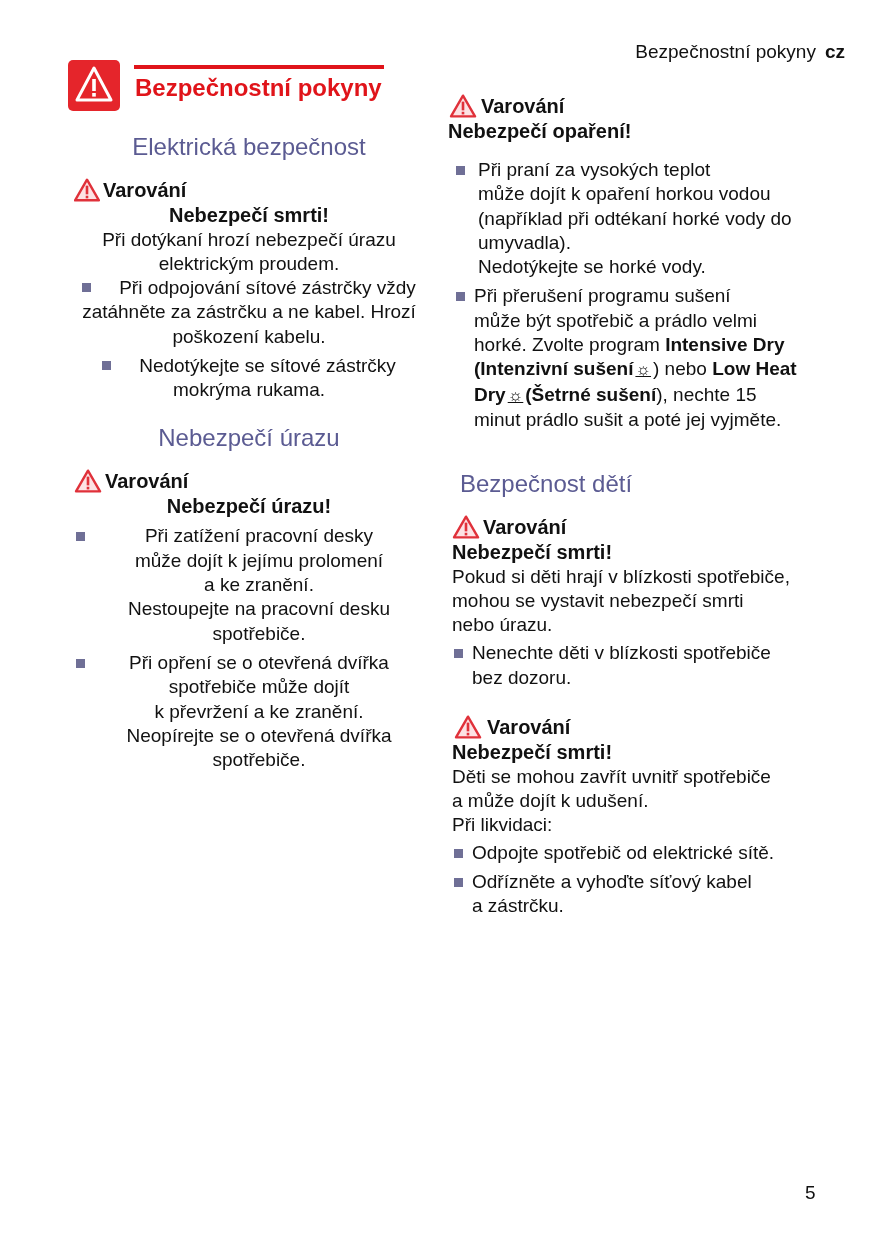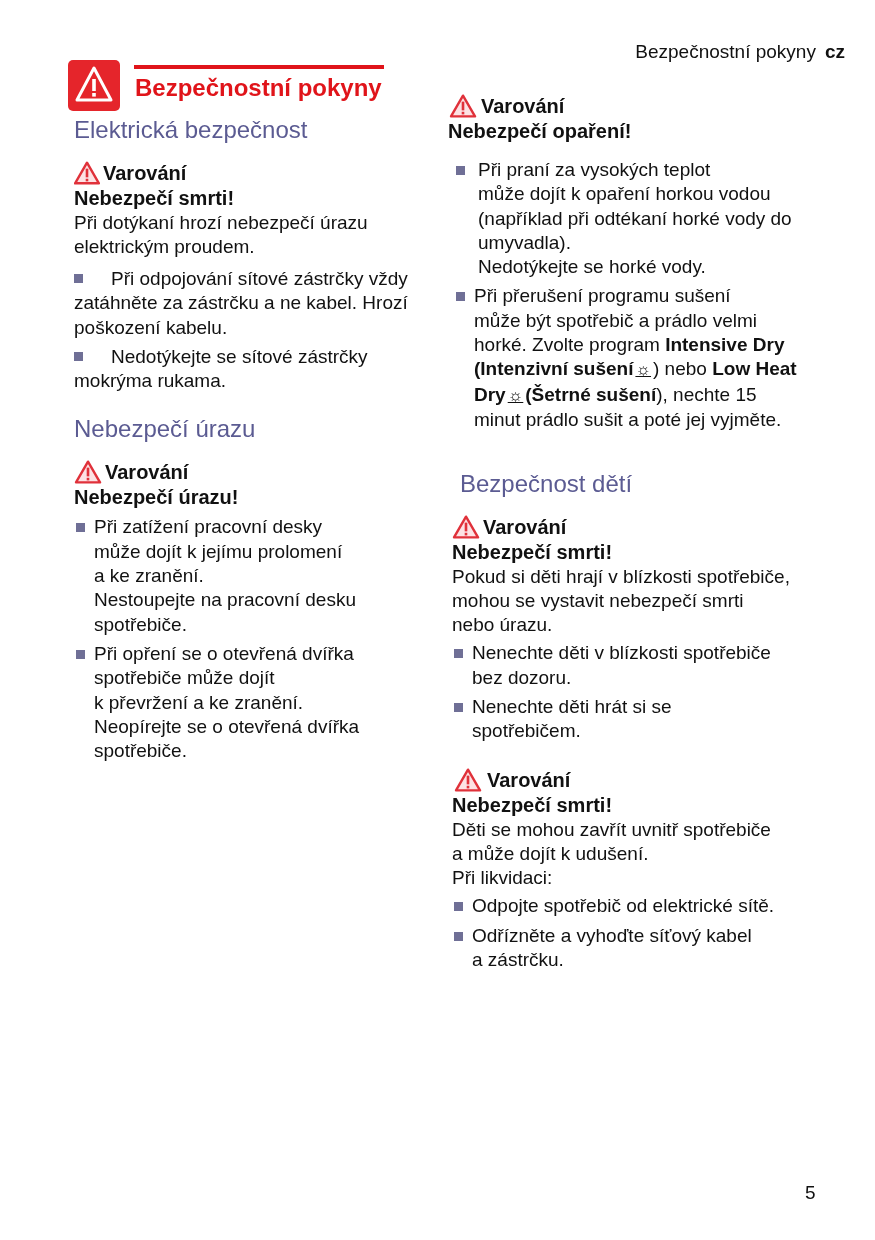--- a/index.html
+++ b/index.html
@@ -23,21 +23,21 @@
   .chapter .big-icon svg { position: absolute; left: 6px; top: 5px; }
   .chapter .rule {
     position: absolute; left: 66px; top: 5px; width: 250px; height: 4px; background: #e0141a;
   }
   .chapter .title {
     position: absolute; left: 67px; top: 14px; font-size: 24px; font-weight: bold; color: #e0141a;
     white-space: nowrap;
   }
 
   .col { position: absolute; }
-  .col-left { left: 74px; top: 113px; width: 350px; }
+  .col-left { left: 74px; top: 130px; width: 350px; text-align: center; }
   .col-right { left: 448px; top: 94px; width: 395px; }
 
   .section-heading {
     font-size: 24px; color: #5b5b92; margin: 0; font-weight: normal; line-height: 34px;
   }
   .warn-title {
     display: flex; align-items: center; font-size: 20px; font-weight: bold; line-height: 24px;
   }
   .warn-title svg { margin-right: 3px; }
   .hazard { font-size: 20px; font-weight: bold; line-height: 26px; }
@@ -90,21 +90,21 @@
   <h2 class="section-heading">Elektrická bezpečnost</h2>
   <div style="height:14px"></div>
   <div class="warn-title">
     <svg width="26" height="24">
         <use href="#tri"></use>
       </svg>
     <span>Varování</span>
   </div>
   <div class="hazard">Nebezpečí smrti!</div>
   <div class="para">Při dotýkaní hrozí nebezpečí úrazu elektrickým proudem.</div>
-  <ul class="blist inline" style="margin-top:8px">
+  <ul class="blist inline" style="margin-top:0">
     <li><span class="bullet"></span><span>Při odpojování sítové zástrčky vždy zatáhněte za zástrčku a ne kabel. Hrozí poškození kabelu.</span></li>
     <li><span class="bullet"></span><span>Nedotýkejte se sítové zástrčky mokrýma rukama.</span></li>
   </ul>
 
   <div style="height:14px"></div>
   <h2 class="section-heading">Nebezpečí úrazu</h2>
   <div style="height:14px"></div>
   <div class="warn-title">
     <svg width="28" height="24">
         <use href="#tri"></use>
@@ -159,22 +159,20 @@
         </svg>
       <span>Varování</span>
     </div>
     <div class="hazard">Nebezpečí smrti!</div>
     <div class="para pre-line">Pokud si děti hrají v blízkosti spotřebiče,
 mohou se vystavit nebezpečí smrti
 nebo úrazu.</div>
     <ul class="blist" style="margin-top:4px">
       <li class="pre-line"><span class="bullet"></span><span>Nenechte děti v blízkosti spotřebiče
  bez dozoru.</span></li>
-      <li class="pre-line"><span class="bullet"></span><span>Nenechte děti hrát si se
- spotřebičem.</span></li>
     </ul>
 
     <div style="height:20px"></div>
     <div class="warn-title">
       <svg width="32" height="24">
           <use href="#tri"></use>
         </svg>
       <span>Varování</span>
     </div>
     <div class="hazard">Nebezpečí smrti!</div>

